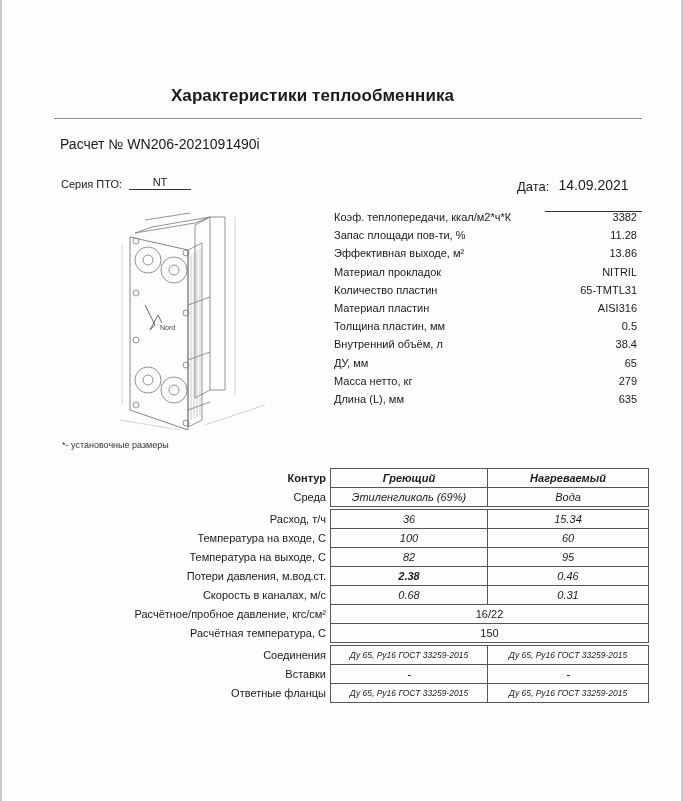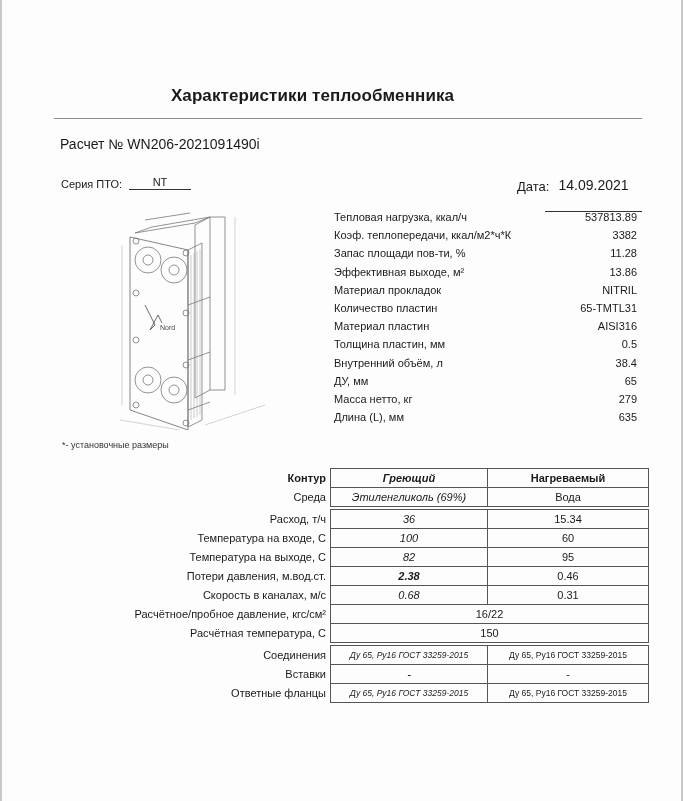--- a/index.html
+++ b/index.html
@@ -29,21 +29,21 @@
   .footnote { position: absolute; top: 440px; left: 62px; font-size: 9px; color: #333; }
   .specs { position: absolute; top: 208px; left: 334px; width: 303px; }
   .spec-row { display: flex; justify-content: space-between; height: 18.2px; line-height: 18.2px; font-size: 11px; }
   .spec-row .v { text-align: right; }
 
   table.ct { position: absolute; top: 468px; left: 100px; border-collapse: collapse; font-size: 11px; }
   table.ct td { height: 18px; padding: 0 4px; line-height: 18px; }
   table.ct td.lbl { width: 222px; text-align: right; padding-right: 4px; }
   table.ct td.c { border: 1px solid #555; text-align: center; }
   table.ct td.c1 { width: 148px; font-style: italic; }
-  table.ct td.c2 { width: 152px; }
+  table.ct td.c2 { width: 152px; font-style: italic; }
   table.ct tr.hdr td { font-weight: bold; }
   table.ct tr.gap td { height: 2px; padding: 0; line-height: 2px; border: none; }
   table.ct td.small { font-size: 8.5px; }
   .bold-val { font-weight: bold; }
 </style>
 </head>
 <body>
 
 <div class="edge-left"></div>
 <div class="edge-right"></div>
@@ -111,24 +111,20 @@
 
     <path d="M45 100 L55 120 L50 125 L58 110 L62 118" stroke="#444"></path>
   </g>
   <text x="60" y="125" font-size="7" fill="#444" font-family="Liberation Sans, sans-serif">Nord</text>
 </svg>
 
 <div class="footnote">*- установочные размеры</div>
 
 <div class="specs">
   <div class="spec-row">
-      <span>Тепловая нагрузка, ккал/ч</span>
-      <span class="v">537813.89</span>
-    </div>
-  <div class="spec-row">
       <span>Коэф. теплопередачи, ккал/м2*ч*К</span>
       <span class="v">3382</span>
     </div>
   <div class="spec-row">
       <span>Запас площади пов-ти, %</span>
       <span class="v">11.28</span>
     </div>
   <div class="spec-row">
       <span>Эффективная выходе, м²</span>
       <span class="v">13.86</span>

